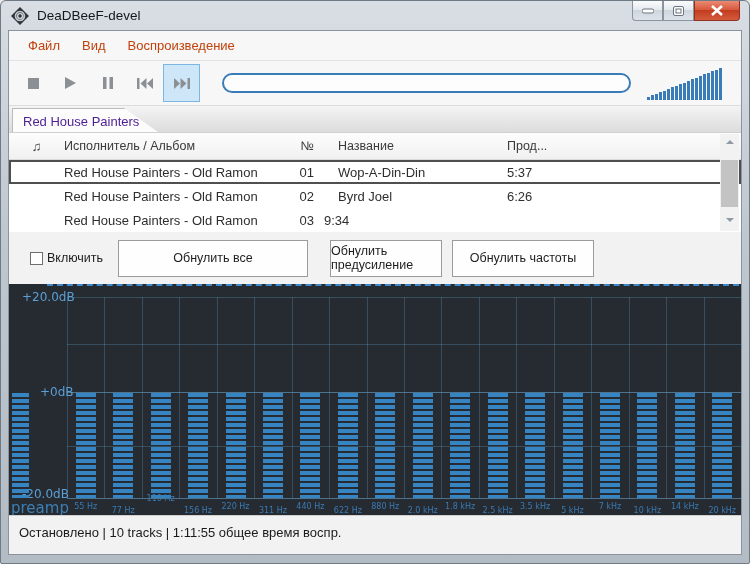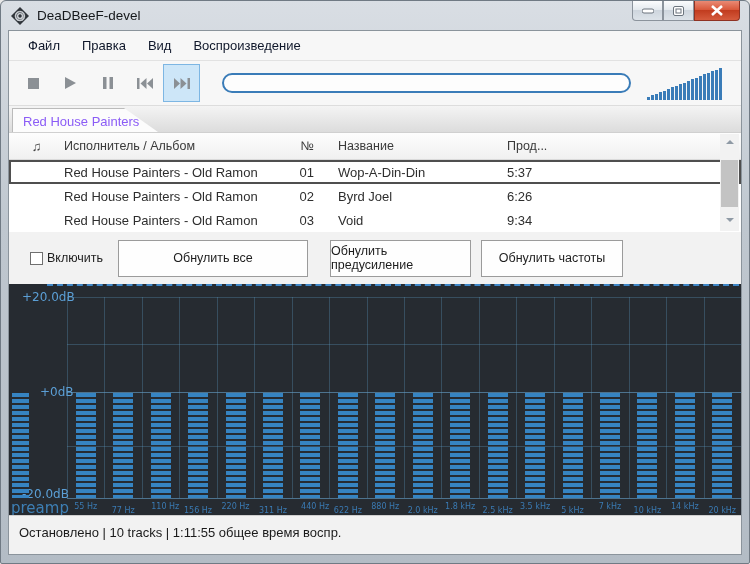--- a/index.html
+++ b/index.html
@@ -17,35 +17,35 @@
     background:linear-gradient(#fbfcfd,#e5eaef 45%,#cdd5dd 46%,#dde3e9); }
   .winbtn.min { border-radius:0 0 0 4px; }
   .winbtn.close { width:46px; border-radius:0 0 4px 0;
     background:linear-gradient(#e98a74,#d9593c 45%,#c03a1d 46%,#d55b3d); border-color:#8f3223; }
 
   
   .client { position:absolute; left:7px; right:7px; top:29px; bottom:8px; border:1px solid #8b949c;
     background:#f4f4f4; display:flex; flex-direction:column; overflow:hidden; }
 
   .menubar { height:30px; background:#f7f7f7; border-bottom:1px solid #e2e2e2; display:flex; align-items:center; padding-left:8px; }
-  .menu-item { padding:0 11px; font-size:13px; color:#0f172a; line-height:30px; cursor:default; }
+  .menu-item { padding:0 11px; font-size:13px; color:#c2410c; line-height:30px; cursor:default; }
 
   .toolbar { height:45px; background:#f7f7f7; border-bottom:1px solid #dddddd; display:flex; align-items:center; padding:0 14px 0 6px; }
   .tbtn { width:37px; height:38px; display:flex; align-items:center; justify-content:center; border:1px solid transparent; }
   .tbtn.active { background:#cde6f8; border-color:#7db6e3; }
   .seekbar { flex:1; height:20px; margin:0 16px 0 22px; border:2px solid #3a7cb8; border-radius:11px; background:#fdfdfd; }
   .volume { width:80px; height:34px; display:flex; align-items:flex-end; gap:1px; }
   .volume .vb { width:3px; background:#3a7cb8; }
 
   
   .tabbar { height:27px; background:linear-gradient(#f4f4f4,#dcdcdc); position:relative; border-bottom:1px solid #d0d0d0; }
   .tab { position:absolute; left:3px; top:2px; bottom:0; width:150px;
     background:#fcfcfc; clip-path:polygon(0 0, 112px 0, 146px 100%, 0 100%);
     border-top:1px solid #bbb; border-left:1px solid #bbb;
-    font-size:13px; color:#8b5cf6; line-height:25px; padding-left:10px; }
+    font-size:13px; color:#4c1d95; line-height:25px; padding-left:10px; }
 
   
   .listwrap { position:relative; background:#fff; }
   .phead { height:27px; display:flex; align-items:center; background:linear-gradient(#fdfdfd,#f0f0f0);
     border-bottom:1px solid #dadada; font-size:12.5px; color:#3a3a3a; }
   .prow { height:24px; display:flex; align-items:center; font-size:13px; color:#2e2e2e; background:#fff; }
   .prow.selected { outline:2px solid #4f4f4f; outline-offset:-2px; }
   .c-icon { width:55px; text-align:center; flex:none; color:#444; font-size:13px; }
   .c-artist { width:235px; flex:none; }
   .c-num { width:15px; flex:none; text-align:right; margin-right:8px; }
@@ -61,21 +61,21 @@
 
   
   .eqctl { height:52px; background:#f2f2f2; display:flex; align-items:center; padding:0 2px 0 7px; }
   .chkwrap { display:flex; align-items:center; width:88px; flex:none;padding-left:14px; }
   .checkbox { width:13px; height:13px; background:#fff; border:1px solid #6f6f6f; margin-right:4px; flex:none; }
   .chklabel { font-size:12.5px; color:#1d1d1d; }
   .eqbtn { height:37px; background:#fefefe; border:1px solid #9b9b9b; font-size:12.5px; color:#1d1d1d;
     font-family:"Liberation Sans",sans-serif; display:flex; align-items:center; justify-content:center; }
   .eqbtn:nth-of-type(1){ width:118px; margin-left:11px; }
   .eqbtn:nth-of-type(2){ width:190px; margin-left:14px; }
-  .eqbtn:nth-of-type(3){ width:141px; margin-left:22px; }
+  .eqbtn:nth-of-type(3){ width:112px; margin-left:22px; }
   .eqbtn:nth-of-type(4){ width:142px; margin-left:10px; }
 
   
   .eqpanel { height:231px; background:#262b31; position:relative; overflow:hidden; }
   .eq-dash { position:absolute; top:0; left:38px; right:2px; border-top:2px dashed #3f86c6; }
   .eq-scale { position:absolute; font-size:12px; color:#5b9fd6; font-family:"DejaVu Sans",sans-serif; }
   .eq-scale.top { left:13px; top:6px; }
   .eq-scale.mid { left:31px; top:101px; }
   .eq-scale.bot { left:13px; top:203px; }
   .eq-preamp-label { position:absolute; left:2px; top:215px; font-size:15px; color:#3d7fb5; font-family:"DejaVu Sans",sans-serif; }
@@ -119,21 +119,20 @@
             <path d="M1 1 L11 10 M11 1 L1 10" stroke="#fff" stroke-width="2.6"></path>
           </svg>
       </div>
     </div>
   </div>
 
   <div class="client">
 
     <div class="menubar">
         <span class="menu-item">Файл</span>
-        <span class="menu-item">Правка</span>
         <span class="menu-item">Вид</span>
         <span class="menu-item">Воспроизведение</span>
       </div>
 
     <div class="toolbar">
       <div class="tbtn">
         <svg width="11" height="11" viewBox="0 0 11 11">
             <rect width="11" height="11" fill="#8b9095"></rect>
           </svg>
       </div>
@@ -210,21 +209,20 @@
           <div class="c-icon"></div>
           <div class="c-artist">Red House Painters - Old Ramon</div>
           <div class="c-num">02</div>
           <div class="c-title">Byrd Joel</div>
           <div class="c-dur">6:26</div>
         </div>
           <div class="prow">
           <div class="c-icon"></div>
           <div class="c-artist">Red House Painters - Old Ramon</div>
           <div class="c-num">03</div>
-          <div class="c-title">Void</div>
           <div class="c-dur">9:34</div>
         </div>
         </div>
 
       <div class="scrollbar">
         <div class="sb-arrow up">
             <span></span>
           </div>
         <div class="sb-thumb"></div>
         <div class="sb-arrow down">
@@ -273,29 +271,29 @@
           <div class="gline v" style="left: 486.778px;"></div>
           <div class="gline v" style="left: 524.222px;"></div>
           <div class="gline v" style="left: 561.667px;"></div>
           <div class="gline v" style="left: 599.111px;"></div>
           <div class="gline v" style="left: 636.556px;"></div>
           <div class="ladder" style="left: 8.72222px; top: 96px; width: 20px; height: 105px;"></div>
           <div class="bandlabel" style="left: 0px; width: 37.4444px; top: 205px;">55 Hz</div>
           <div class="ladder" style="left: 46.1667px; top: 96px; width: 20px; height: 105px;"></div>
           <div class="bandlabel" style="left: 37.4444px; width: 37.4444px; top: 209px;">77 Hz</div>
           <div class="ladder" style="left: 83.6111px; top: 96px; width: 20px; height: 105px;"></div>
-          <div class="bandlabel" style="left: 74.8889px; width: 37.4444px; top: 205px; text-align: right;">110 Hz</div>
+          <div class="bandlabel" style="left: 74.8889px; width: 37.4444px; top: 197px;">110 Hz</div>
           <div class="ladder" style="left: 121.056px; top: 96px; width: 20px; height: 105px;"></div>
           <div class="bandlabel" style="left: 112.333px; width: 37.4444px; top: 209px;">156 Hz</div>
           <div class="ladder" style="left: 158.5px; top: 96px; width: 20px; height: 105px;"></div>
           <div class="bandlabel" style="left: 149.778px; width: 37.4444px; top: 205px;">220 Hz</div>
           <div class="ladder" style="left: 195.944px; top: 96px; width: 20px; height: 105px;"></div>
           <div class="bandlabel" style="left: 187.222px; width: 37.4444px; top: 209px;">311 Hz</div>
           <div class="ladder" style="left: 233.389px; top: 96px; width: 20px; height: 105px;"></div>
-          <div class="bandlabel" style="left: 224.667px; width: 37.4444px; top: 205px; text-align: right;">440 Hz</div>
+          <div class="bandlabel" style="left: 224.667px; width: 37.4444px; top: 205px;">440 Hz</div>
           <div class="ladder" style="left: 270.833px; top: 96px; width: 20px; height: 105px;"></div>
           <div class="bandlabel" style="left: 262.111px; width: 37.4444px; top: 209px;">622 Hz</div>
           <div class="ladder" style="left: 308.278px; top: 96px; width: 20px; height: 105px;"></div>
           <div class="bandlabel" style="left: 299.556px; width: 37.4444px; top: 205px;">880 Hz</div>
           <div class="ladder" style="left: 345.722px; top: 96px; width: 20px; height: 105px;"></div>
           <div class="bandlabel" style="left: 337px; width: 37.4444px; top: 209px;">2.0 kHz</div>
           <div class="ladder" style="left: 383.167px; top: 96px; width: 20px; height: 105px;"></div>
           <div class="bandlabel" style="left: 374.444px; width: 37.4444px; top: 205px;">1.8 kHz</div>
           <div class="ladder" style="left: 420.611px; top: 96px; width: 20px; height: 105px;"></div>
           <div class="bandlabel" style="left: 411.889px; width: 37.4444px; top: 209px;">2.5 kHz</div>

